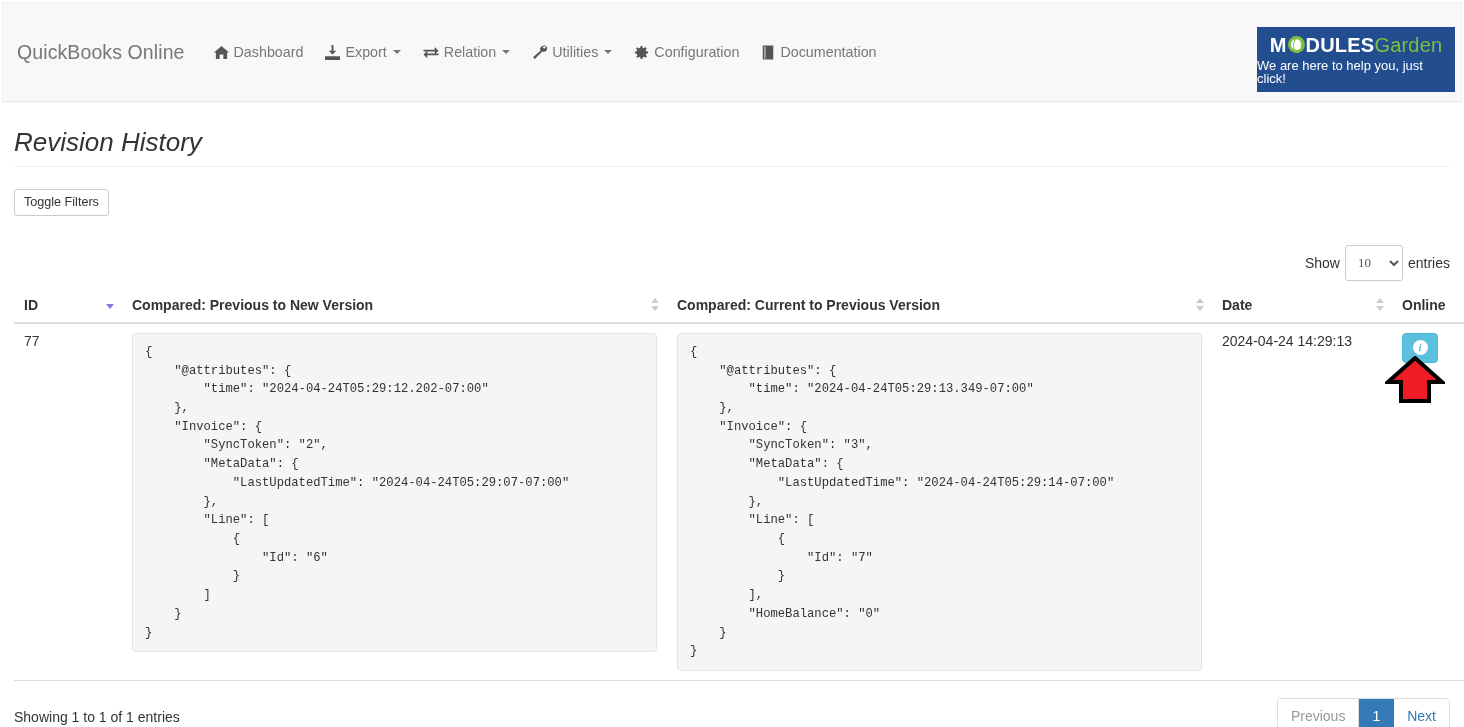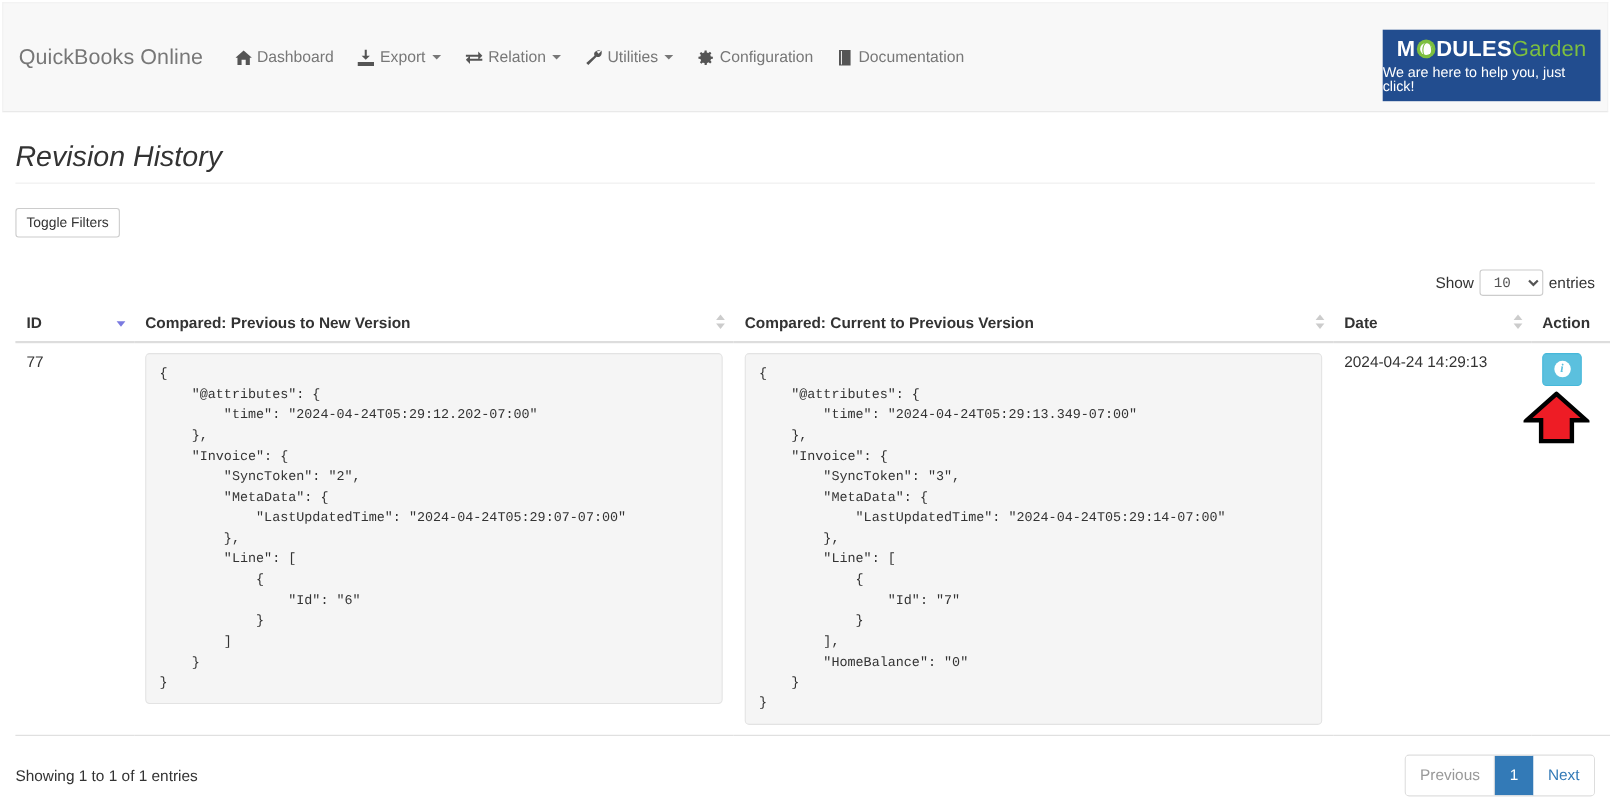--- a/index.html
+++ b/index.html
@@ -148,27 +148,27 @@
     align-items: center;
     justify-content: flex-end;
     margin-top: 29px;
   }
   .length-box { display: flex; align-items: center; font-size: 14px; color: #333; }
   .length-box label { display: flex; align-items: center; font-weight: normal; }
   select.length-select {
     margin: 0 5px;
     font-size: 13px;
     color: #555;
-    height: 24px;
+    height: 36px;
     padding: 3px 4px 3px 8px;
     border: 1px solid #cccccc;
     border-radius: 3px;
     background: #ffffff;
     width: 58px;
-    font-family: Liberation Mono, monospace;
+    font-family: Liberation Serif, serif;
   }
   .search-box { display: flex; align-items: center; font-size: 14px; color: #333; }
   input.search-input {
     margin-left: 9px;
     width: 152px;
     height: 30px;
     border: 1px solid #cccccc;
     border-radius: 3px;
     padding: 4px 8px;
     font-size: 13px;
@@ -427,21 +427,21 @@
             </span>
         </th>
         <th class="th-date">
           <span>Date</span>
           <span class="sort-ind">
               <i class="up"></i>
               <i class="down"></i>
             </span>
         </th>
         <th class="th-action">
-          <span>Action</span>
+          <span>Online</span>
         </th>
       </tr>
     </thead>
     <tbody>
       <tr>
         <td class="cell-id">77</td>
         <td>
           <pre class="json-box">{
     "@attributes": {
         "time": "2024-04-24T05:29:12.202-07:00"

